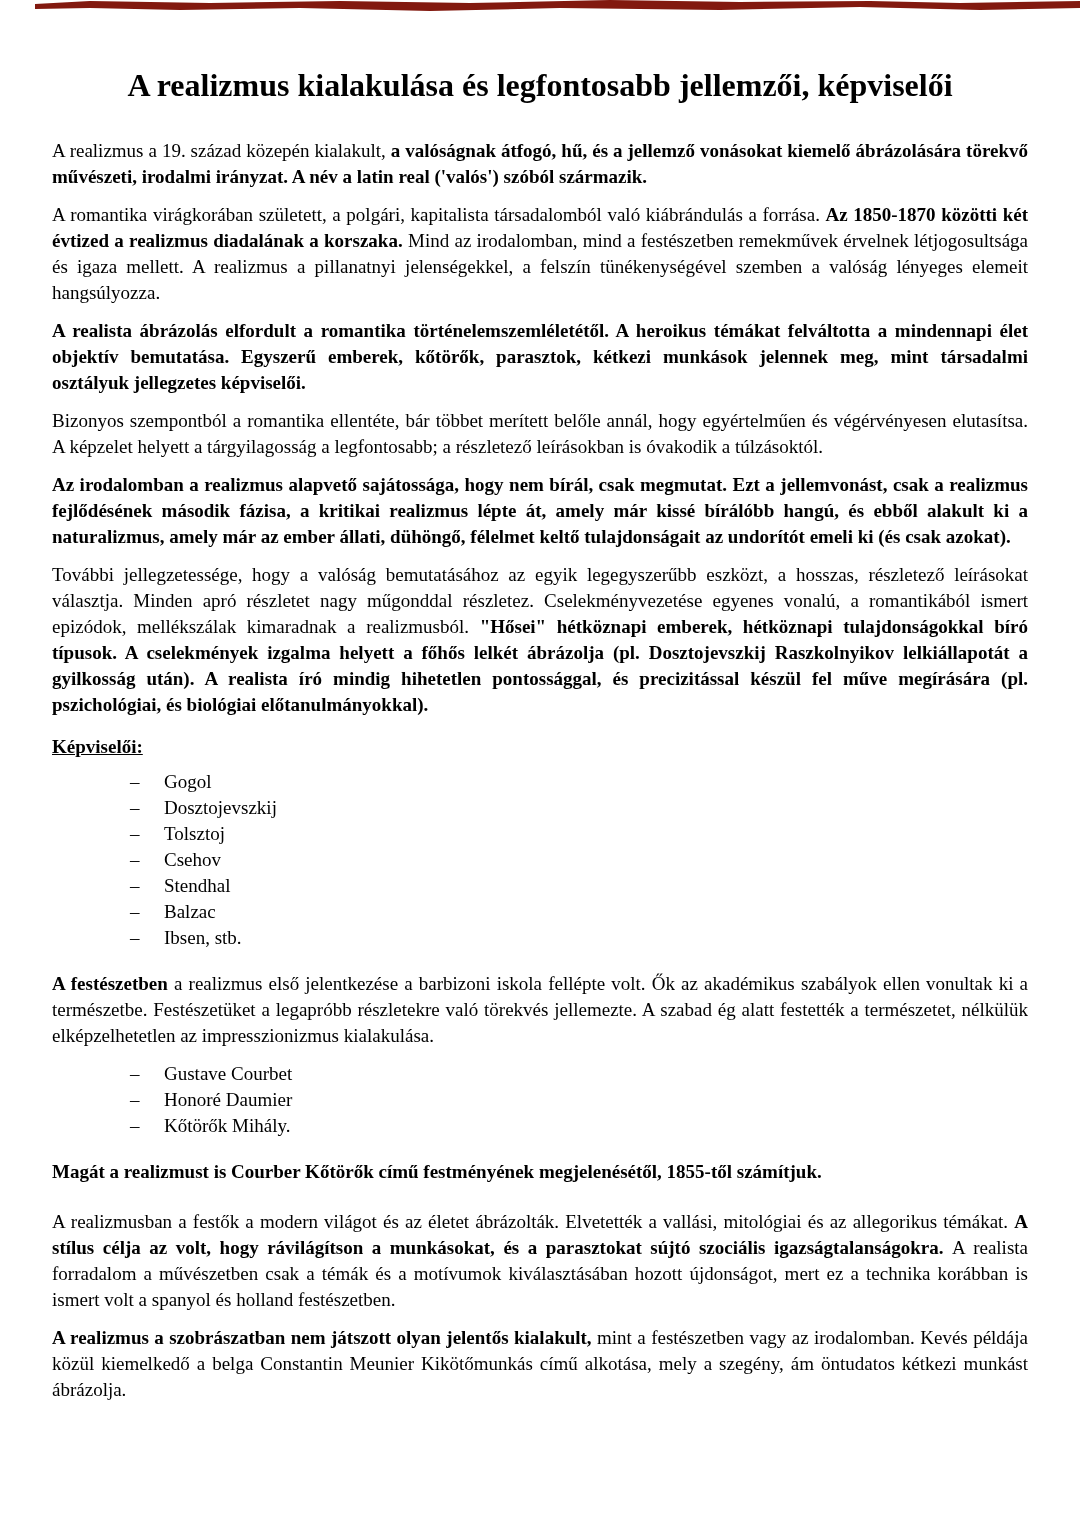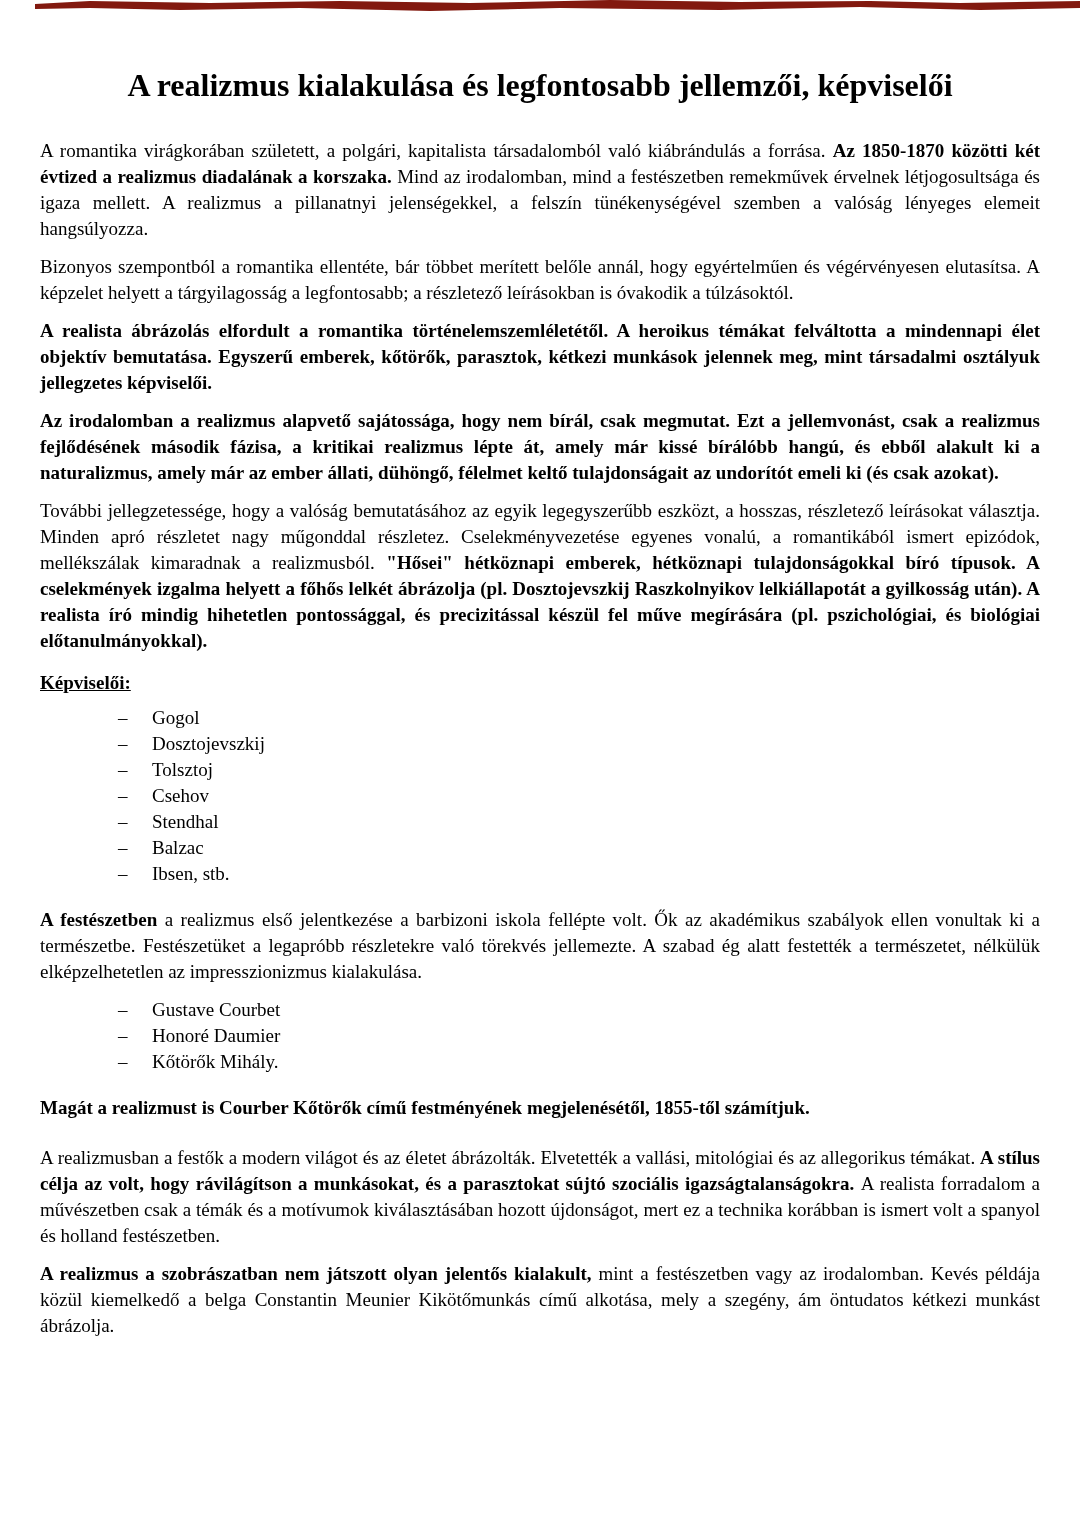--- a/index.html
+++ b/index.html
@@ -2,21 +2,21 @@
 <html lang="hu"><head>
 <meta charset="utf-8">
 <style>
   html,body{margin:0;padding:0;}
   body{
     width:1080px;height:1527px;
     background:#ffffff;color:#000000;
     font-family:"Liberation Serif","DejaVu Serif",serif;
     overflow:hidden;position:relative;
   }
-  .page{padding:0 40px;}
+  .page{padding:0 52px;}
   .top-strip{position:absolute;top:0;left:0;width:1080px;height:13px;pointer-events:none;}
   h1.doc-title{
     margin:0;padding-top:66px;margin-bottom:34px;
     text-align:center;font-size:32px;line-height:38px;font-weight:bold;
     letter-spacing:0px;
   }
   .doc-body p{
     font-size:19px;line-height:26px;
     text-align:justify;
     margin:0 0 12px 0;
@@ -36,23 +36,24 @@
 </head>
 <body>
 
 <svg class="top-strip" viewBox="0 0 1080 13" xmlns="http://www.w3.org/2000/svg" aria-hidden="true">
   <polygon fill="#82190f" points="35,4 90,1 210,3 340,1 470,3 610,0 740,2 870,1 960,3 1080,1 1080,8 980,10 860,7 720,10 560,8 430,11 300,8 180,10 90,8 35,9"></polygon>
 </svg>
 
 <div class="page">
   <h1 class="doc-title">A realizmus kialakulása és legfontosabb jellemzői, képviselői</h1>
   <div class="doc-body">
+      <p class="paragraph"><span>A realizmus a 19. század közepén kialakult, </span><span class="b">a valóságnak átfogó, hű, és a jellemző vonásokat kiemelő ábrázolására törekvő művészeti, irodalmi irányzat. A név a latin real ('valós') szóból származik.</span></p>
       <p class="paragraph"><span>A romantika virágkorában született, a polgári, kapitalista társadalomból való kiábrándulás a forrása. </span><span class="b">Az 1850-1870 közötti két évtized a realizmus diadalának a korszaka. </span><span>Mind az irodalomban, mind a festészetben remekművek érvelnek létjogosultsága és igaza mellett. A realizmus a pillanatnyi jelenségekkel, a felszín tünékenységével szemben a valóság lényeges elemeit hangsúlyozza.</span></p>
+      <p class="paragraph"><span class="b">A realista ábrázolás elfordult a romantika történelemszemléletétől. A heroikus témákat felváltotta a mindennapi élet objektív bemutatása. Egyszerű emberek, kőtörők, parasztok, kétkezi munkások jelennek meg, mint társadalmi osztályuk jellegzetes képviselői.</span></p>
       <p class="paragraph"><span>Bizonyos szempontból a romantika ellentéte, bár többet merített belőle annál, hogy egyértelműen és végérvényesen elutasítsa. A képzelet helyett a tárgyilagosság a legfontosabb; a részletező leírásokban is óvakodik a túlzásoktól.</span></p>
-      <p class="paragraph"><span class="b">A realista ábrázolás elfordult a romantika történelemszemléletétől. A heroikus témákat felváltotta a mindennapi élet objektív bemutatása. Egyszerű emberek, kőtörők, parasztok, kétkezi munkások jelennek meg, mint társadalmi osztályuk jellegzetes képviselői.</span></p>
       <p class="paragraph"><span class="b">Az irodalomban a realizmus alapvető sajátossága, hogy nem bírál, csak megmutat. Ezt a jellemvonást, csak a realizmus fejlődésének második fázisa, a kritikai realizmus lépte át, amely már kissé bírálóbb hangú, és ebből alakult ki a naturalizmus, amely már az ember állati, dühöngő, félelmet keltő tulajdonságait az undorítót emeli ki (és csak azokat).</span></p>
       <p class="paragraph"><span>További jellegzetessége, hogy a valóság bemutatásához az egyik legegyszerűbb eszközt, a hosszas, részletező leírásokat választja. Minden apró részletet nagy műgonddal részletez. Cselekményvezetése egyenes vonalú, a romantikából ismert epizódok, mellékszálak kimaradnak a realizmusból. </span><span class="b">"Hősei" hétköznapi emberek, hétköznapi tulajdonságokkal bíró típusok. A cselekmények izgalma helyett a főhős lelkét ábrázolja (pl. Dosztojevszkij Raszkolnyikov lelkiállapotát a gyilkosság után). A realista író mindig hihetetlen pontossággal, és precizitással készül fel műve megírására (pl. pszichológiai, és biológiai előtanulmányokkal).</span></p>
       <p class="section-heading"><span class="b u">Képviselői:</span></p>
       <ul class="doc-list">
         <li>
           <span class="dash">–</span>
           <span>Gogol</span>
         </li>
         <li>
           <span class="dash">–</span>

